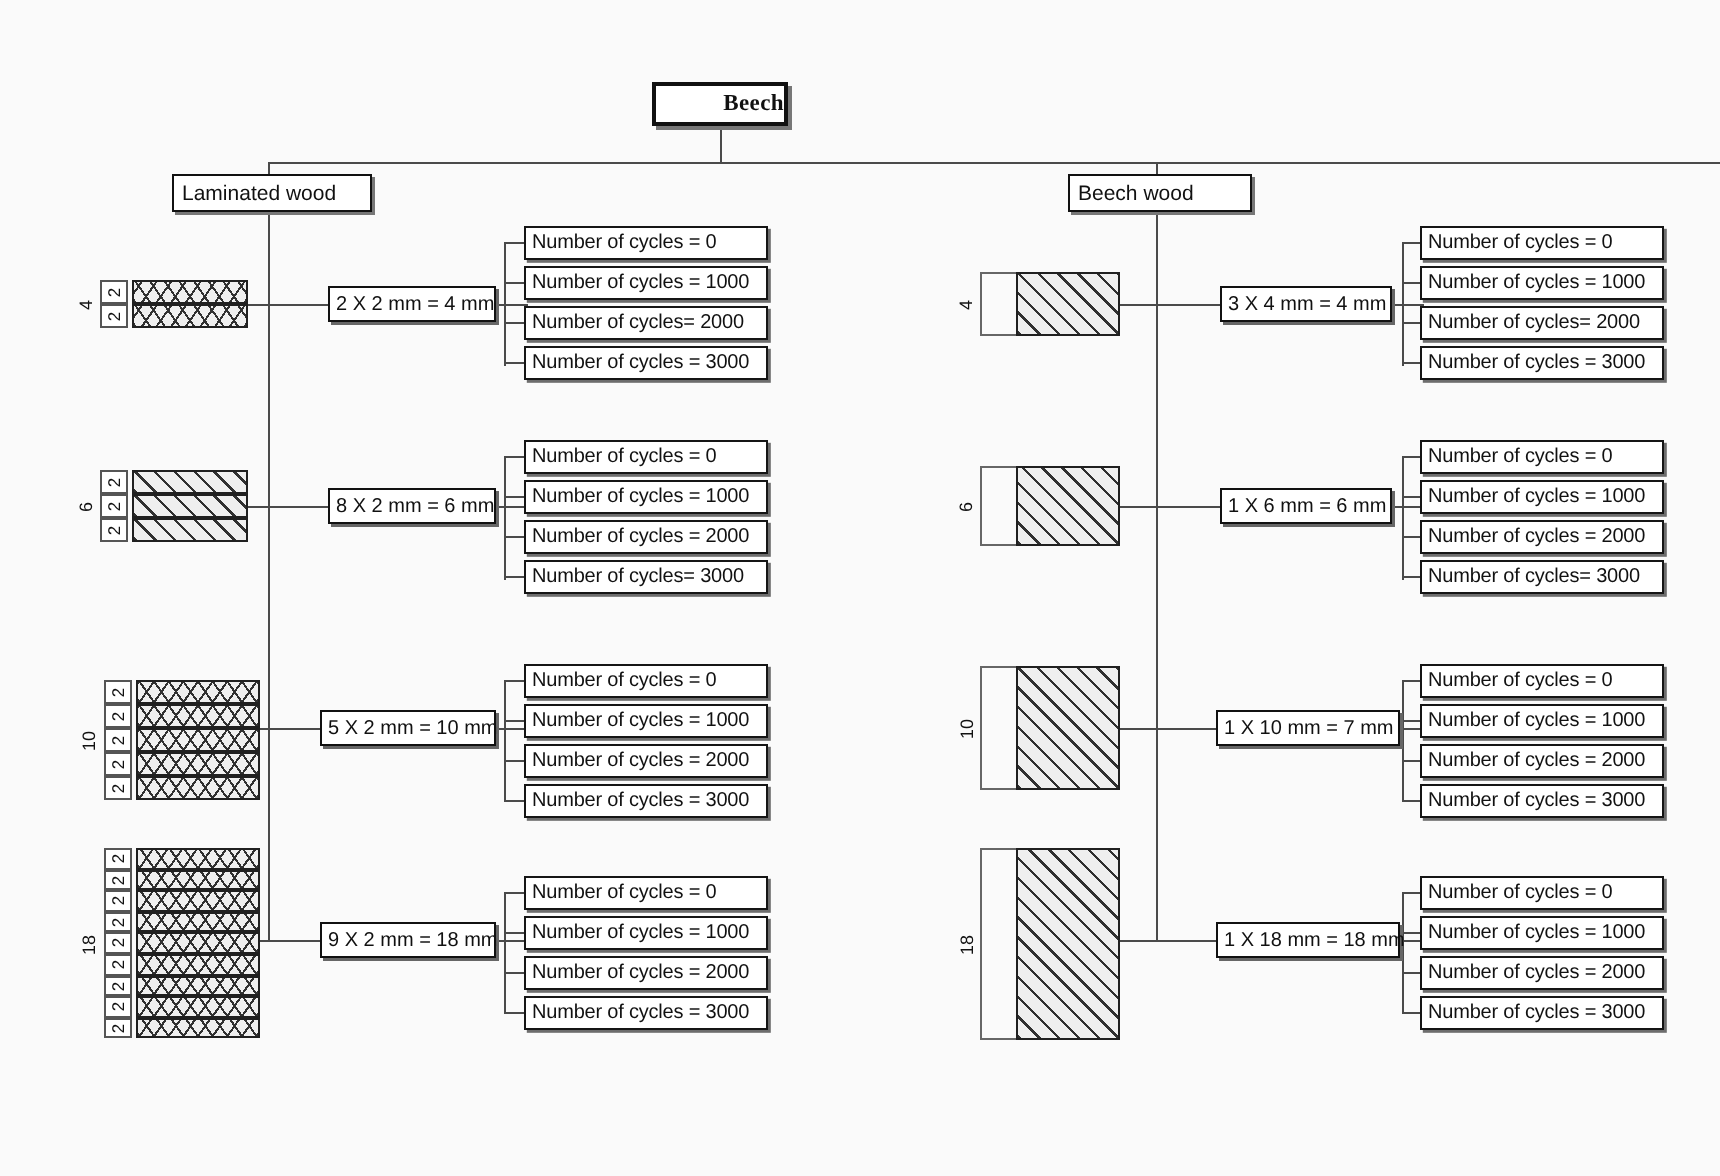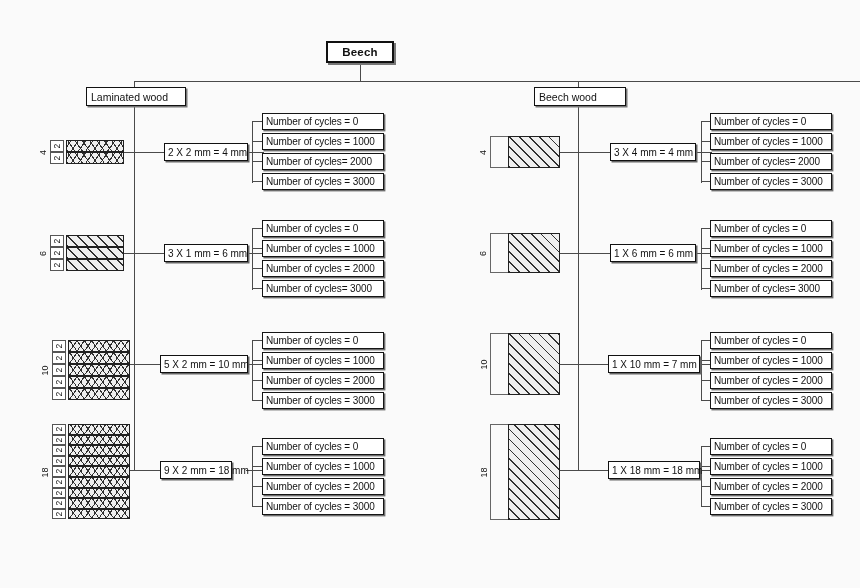--- a/index.html
+++ b/index.html
@@ -20,21 +20,21 @@
     box-sizing:border-box;
     background:#ffffff;
     border:1px solid #1a1a1a;
     box-shadow:1px 1px 0 0 #555, 2px 2px 0 0 #888;
     color:#111;
     display:flex;
     align-items:center;
     white-space:nowrap;
     z-index:6;
   }
-  .nodebox.center{justify-content:center;}
+  .nodebox.center{justify-content:flex-end;font-family:Liberation Serif, serif;}
   .nodebox.pad{padding-left:4px;}
 
   .title-box{
     border:2px solid #111;
     font-size:11.5px;
     font-weight:bold;
     letter-spacing:.2px;
     box-shadow:2px 2px 0 0 #777;
   }
   .branch-box{
@@ -212,21 +212,21 @@
       </div>
     <div class="dimcell" style="left:12px;top:24px;width:14px;height:12px;">
       <span>2</span>
       </div>
     <div class="layer hatch-d" style="left:28px;top:0px;width:58px;height:12px;"></div>
     <div class="layer hatch-d" style="left:28px;top:12px;width:58px;height:12px;"></div>
     <div class="layer hatch-d" style="left:28px;top:24px;width:58px;height:12px;"></div>
   </div>
 
   <div class="nodebox thick-box" style="left:164px;top:244px;width:84px;height:18px;">
-    <span>3 X 1 mm = 6 mm</span>
+    <span>8 X 2 mm = 6 mm</span>
   </div>
 
   <div class="nodebox cycle-box" style="left:262px;top:220px;width:122px;height:17px;">
     <span>Number of cycles = 0</span>
     </div>
   <div class="nodebox cycle-box" style="left:262px;top:240px;width:122px;height:17px;">
     <span>Number of cycles = 1000</span>
     </div>
   <div class="nodebox cycle-box" style="left:262px;top:260px;width:122px;height:17px;">
     <span>Number of cycles = 2000</span>
@@ -330,21 +330,21 @@
     <div class="layer hatch-z" style="left:30px;top:10.6px;width:62px;height:10.6px;"></div>
     <div class="layer hatch-z" style="left:30px;top:21.2px;width:62px;height:10.6px;"></div>
     <div class="layer hatch-z" style="left:30px;top:31.8px;width:62px;height:10.6px;"></div>
     <div class="layer hatch-z" style="left:30px;top:42.4px;width:62px;height:10.6px;"></div>
     <div class="layer hatch-z" style="left:30px;top:53px;width:62px;height:10.6px;"></div>
     <div class="layer hatch-z" style="left:30px;top:63.6px;width:62px;height:10.6px;"></div>
     <div class="layer hatch-z" style="left:30px;top:74.2px;width:62px;height:10.6px;"></div>
     <div class="layer hatch-z" style="left:30px;top:84.8px;width:62px;height:10.6px;"></div>
   </div>
 
-  <div class="nodebox thick-box" style="left:160px;top:461px;width:72px;height:18px;">
+  <div class="nodebox thick-box" style="left:160px;top:461px;width:88px;height:18px;">
     <span>9 X 2 mm = 18 mm</span>
   </div>
 
   <div class="nodebox cycle-box" style="left:262px;top:438px;width:122px;height:17px;">
     <span>Number of cycles = 0</span>
     </div>
   <div class="nodebox cycle-box" style="left:262px;top:458px;width:122px;height:17px;">
     <span>Number of cycles = 1000</span>
     </div>
   <div class="nodebox cycle-box" style="left:262px;top:478px;width:122px;height:17px;">

